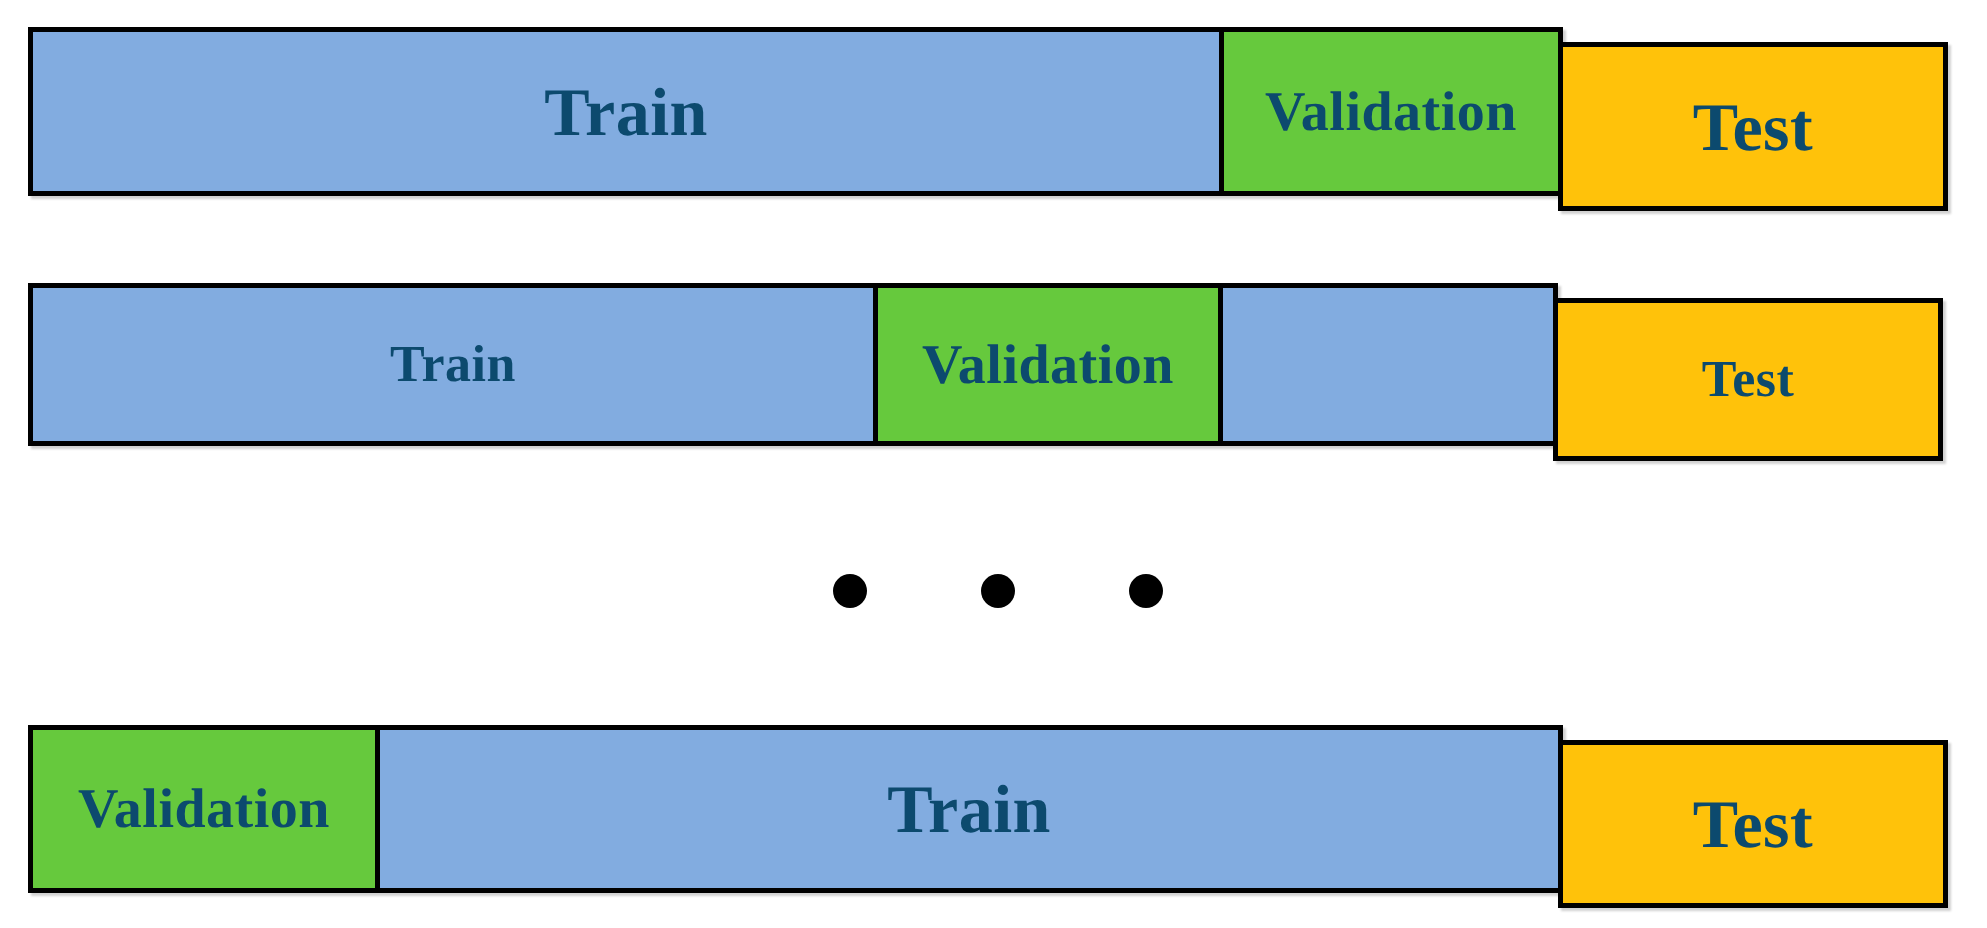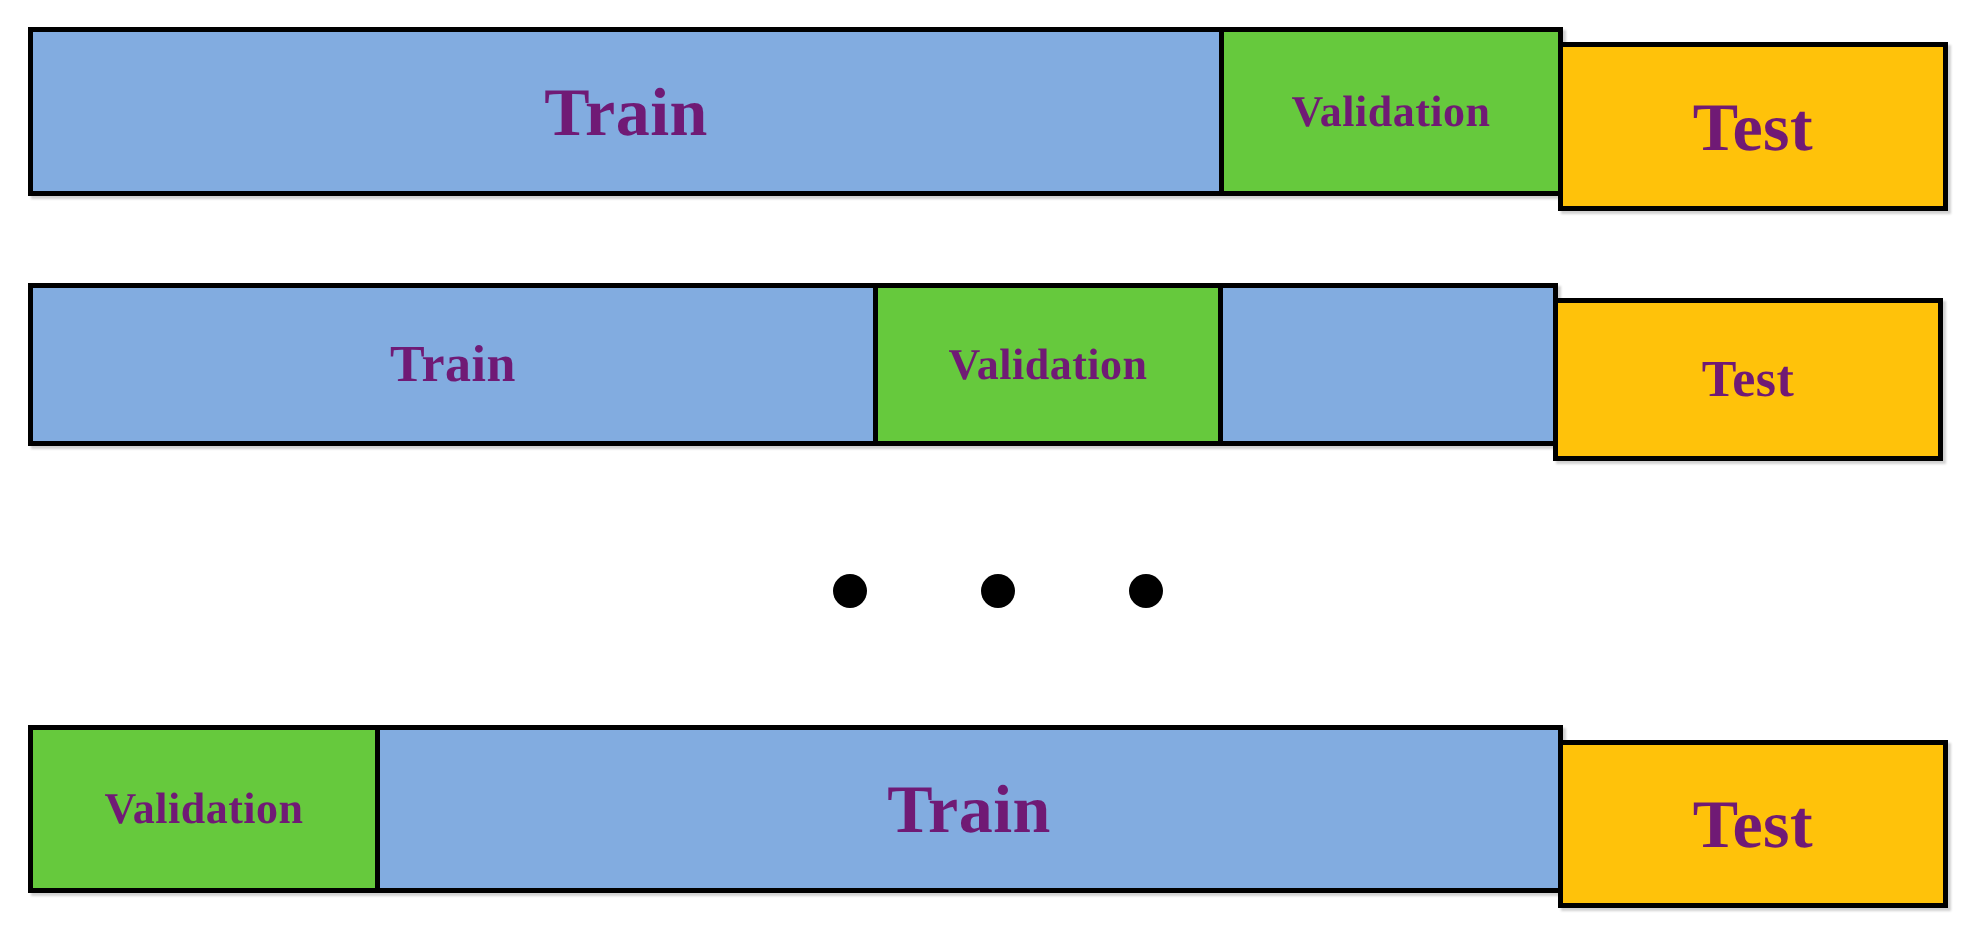--- a/index.html
+++ b/index.html
@@ -40,31 +40,31 @@
   
   .segment + .segment {
     margin-left: -5px;
   }
 
   .seg-blue   { background: #82ACE0; }
   .seg-green  { background: #66C93D; }
   .seg-yellow { background: #FFC20A; margin-top: 15px; }
 
   .seg-label {
-    color: #701a75;
+    color: #0c4a6e;
     font-family: "Liberation Serif", "DejaVu Serif", serif;
     font-weight: bold;
     line-height: 1;
     white-space: nowrap;
     letter-spacing: 0.5px;
     text-rendering: geometricPrecision;
   }
   .label-lg { font-size: 68px; }
   .label-md { font-size: 52px; }
-  .label-sm { font-size: 44px; }
+  .label-sm { font-size: 56px; }
 
   
   #ellipsis {
     position: absolute;
   }
   .ellipsis-dot {
     position: absolute;
     width: 34px;
     height: 34px;
     border-radius: 50%;

